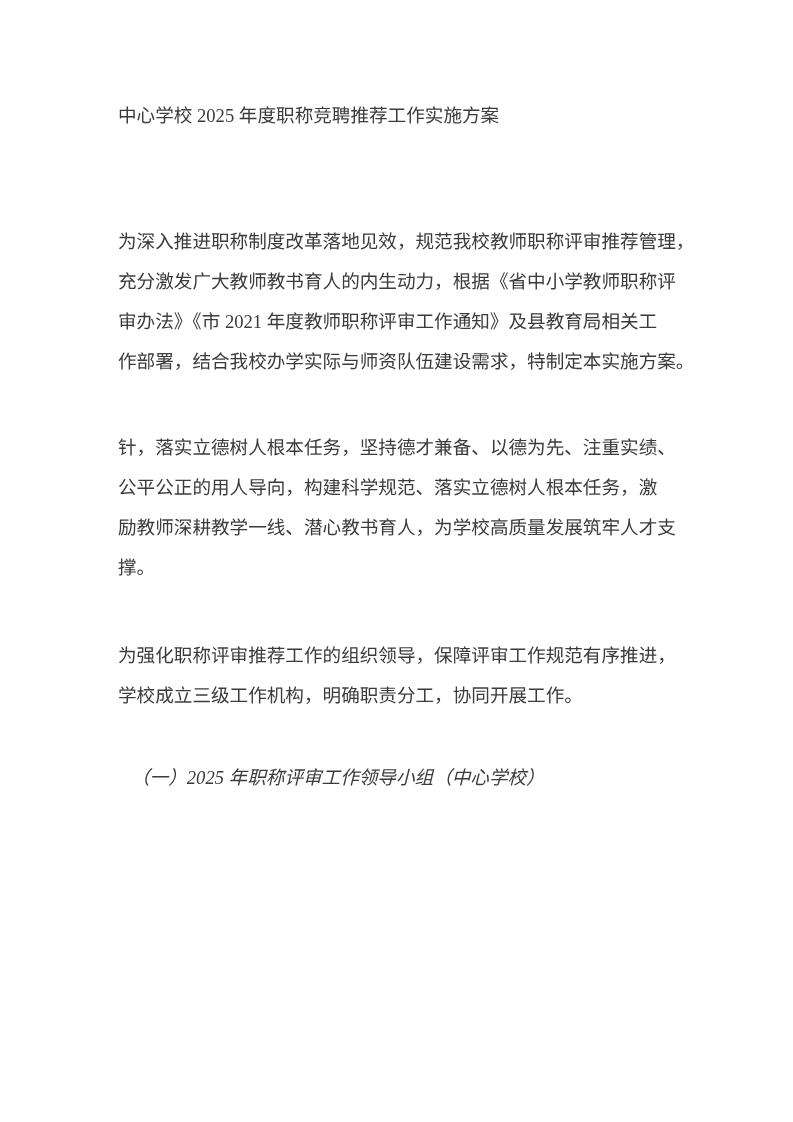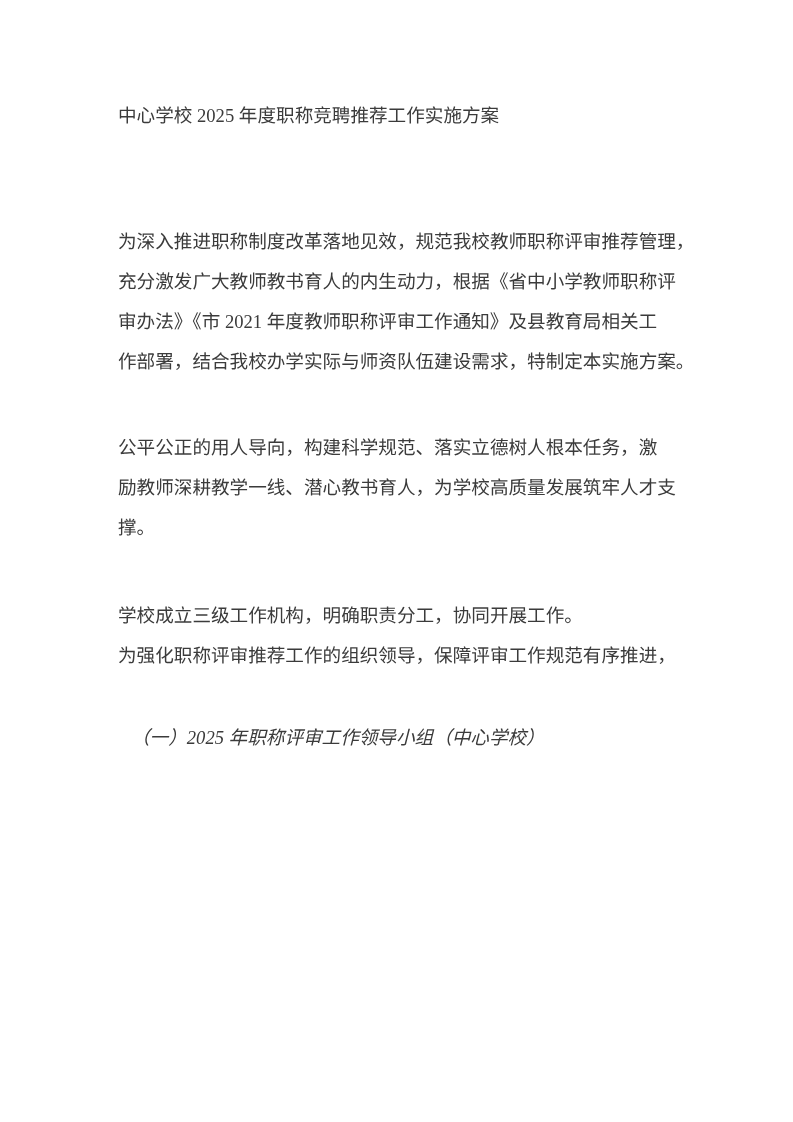--- a/index.html
+++ b/index.html
@@ -65,29 +65,30 @@
 
     <div class="para">
       <div class="line">为深入推进职称制度改革落地见效，规范我校教师职称评审推荐管理，</div>
       <div class="line">充分激发广大教师教书育人的内生动力，根据《省中小学教师职称评</div>
       <div class="line">审办法》《市 2021 年度教师职称评审工作通知》及县教育局相关工</div>
       <div class="line">作部署，结合我校办学实际与师资队伍建设需求，特制定本实施方案。</div>
     </div>
 
 
     <div class="para para-2">
+      <div class="line">针，落实立德树人根本任务，坚持德才兼备、以德为先、注重实绩、</div>
       <div class="line">公平公正的用人导向，构建科学规范、落实立德树人根本任务，激</div>
       <div class="line">励教师深耕教学一线、潜心教书育人，为学校高质量发展筑牢人才支</div>
       <div class="line">撑。</div>
     </div>
 
 
     <div class="para para-3">
+      <div class="line">为强化职称评审推荐工作的组织领导，保障评审工作规范有序推进，</div>
       <div class="line">学校成立三级工作机构，明确职责分工，协同开展工作。</div>
-      <div class="line">为强化职称评审推荐工作的组织领导，保障评审工作规范有序推进，</div>
     </div>
 
     <div class="subheading">
       <div class="line">（一）2025 年职称评审工作领导小组（中心学校）</div>
     </div>
 
   </div>
 </div>
 
 </body></html>

